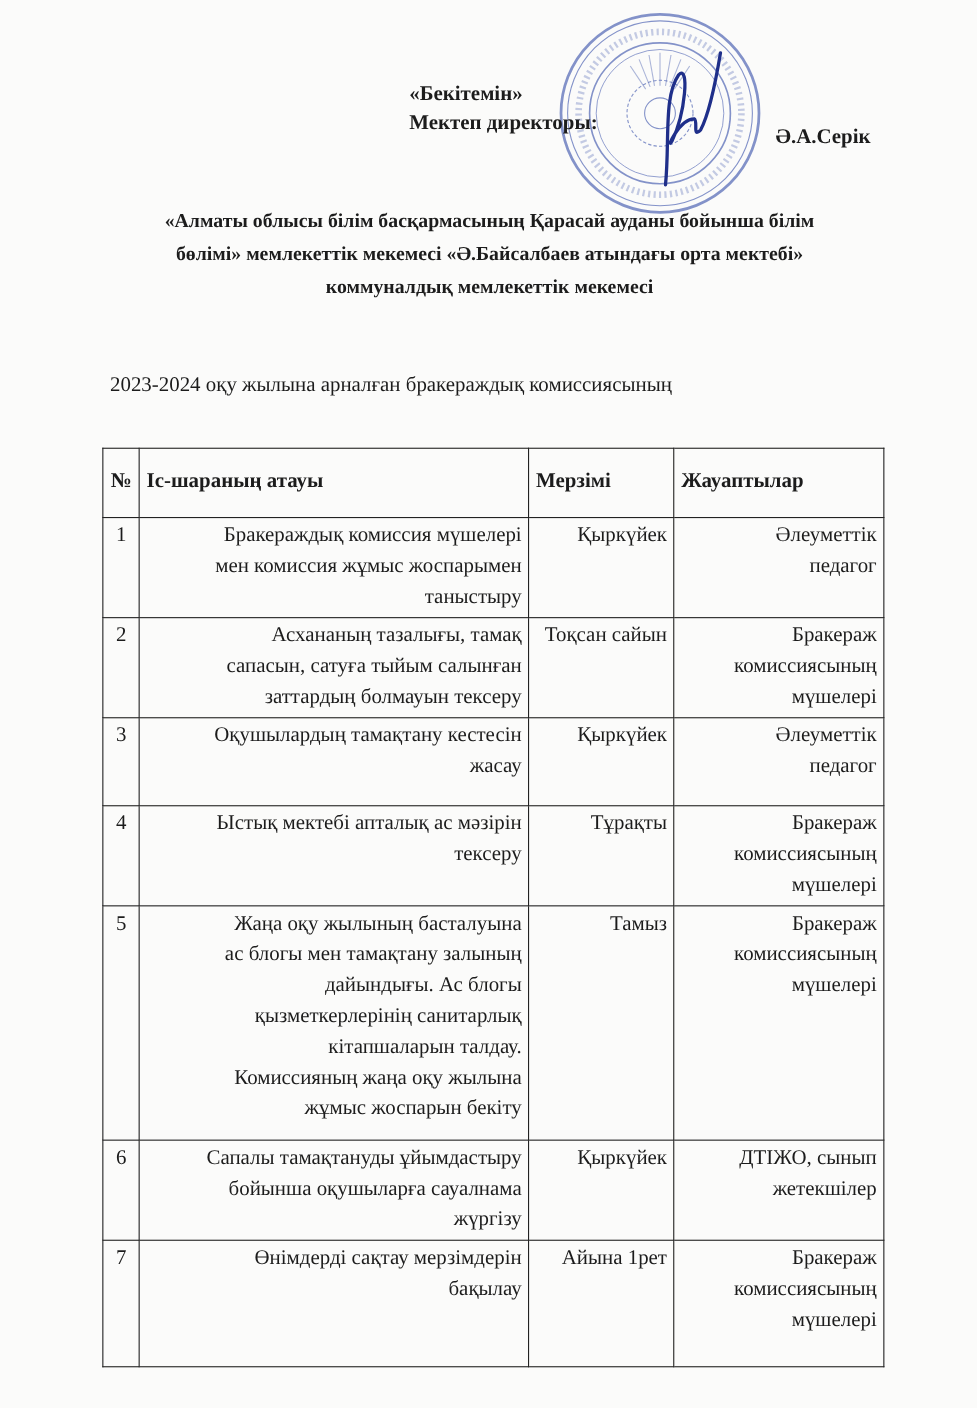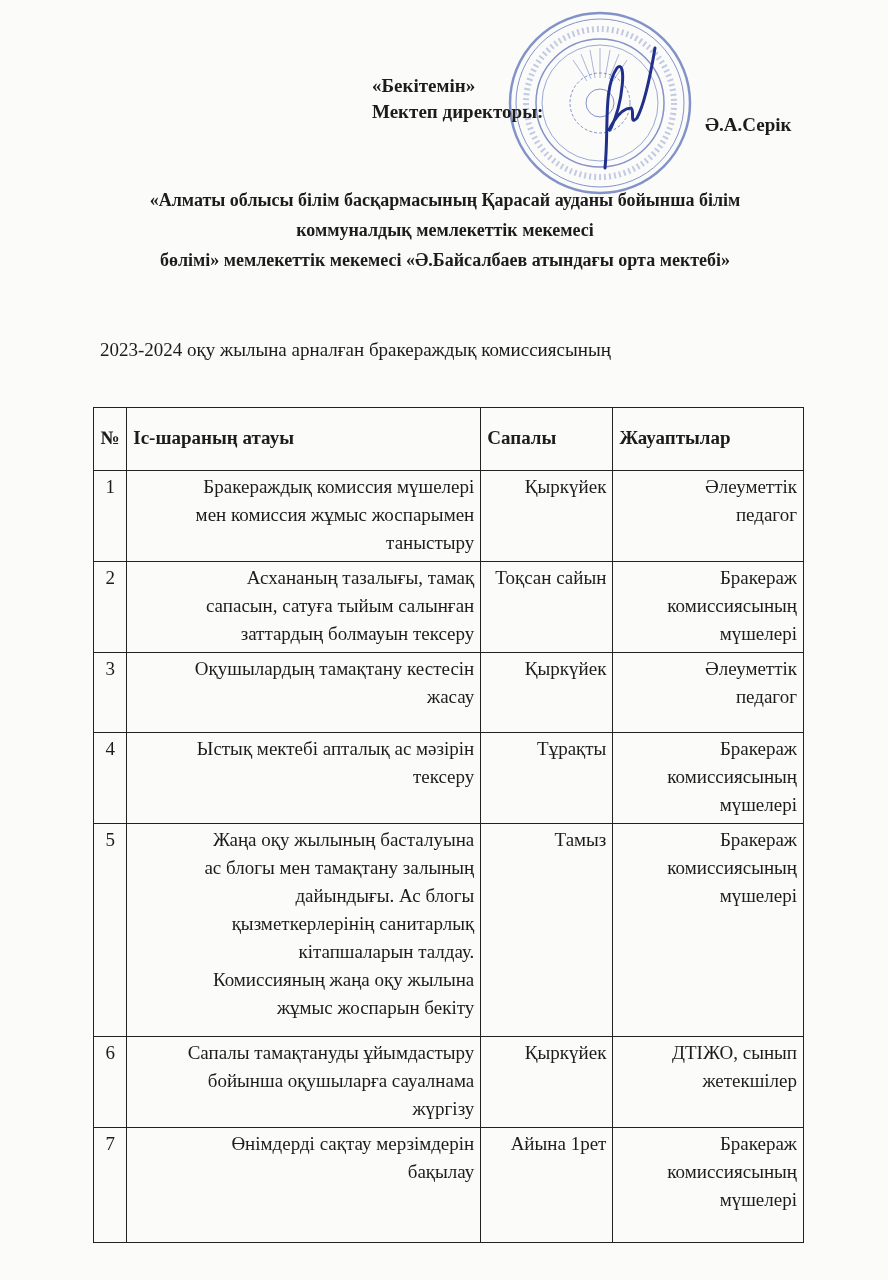--- a/index.html
+++ b/index.html
@@ -77,34 +77,34 @@
 </svg>
 
 <div class="approval">
   <div>«Бекітемін»</div>
   <div>Мектеп директоры:</div>
   <div class="name">Ә.А.Серік</div>
 </div>
 
 <div class="org">
   <div>«Алматы облысы білім басқармасының Қарасай ауданы бойынша білім</div>
+  <div>бөлімі» мемлекеттік мекемесі «Ә.Байсалбаев атындағы орта мектебі»</div>
   <div>коммуналдық мемлекеттік мекемесі</div>
-  <div>бөлімі» мемлекеттік мекемесі «Ә.Байсалбаев атындағы орта мектебі»</div>
 </div>
 
 <div class="plan-title">
   <div>2023-2024 оқу жылына арналған бракераждық комиссиясының</div>
 </div>
 
 <table>
   <thead>
     <tr>
       <th class="c1">№</th>
       <th class="c2">Іс-шараның атауы</th>
-      <th class="c3">Сапалы</th>
+      <th class="c3">Мерзімі</th>
       <th class="c4">Жауаптылар</th>
     </tr>
   </thead>
   <tbody>
     <tr style="height:86px">
       <td class="c1">1</td>
       <td class="c2 multi">Бракераждық комиссия мүшелері
 мен комиссия жұмыс жоспарымен
 таныстыру</td>
       <td class="c3">Қыркүйек</td>

